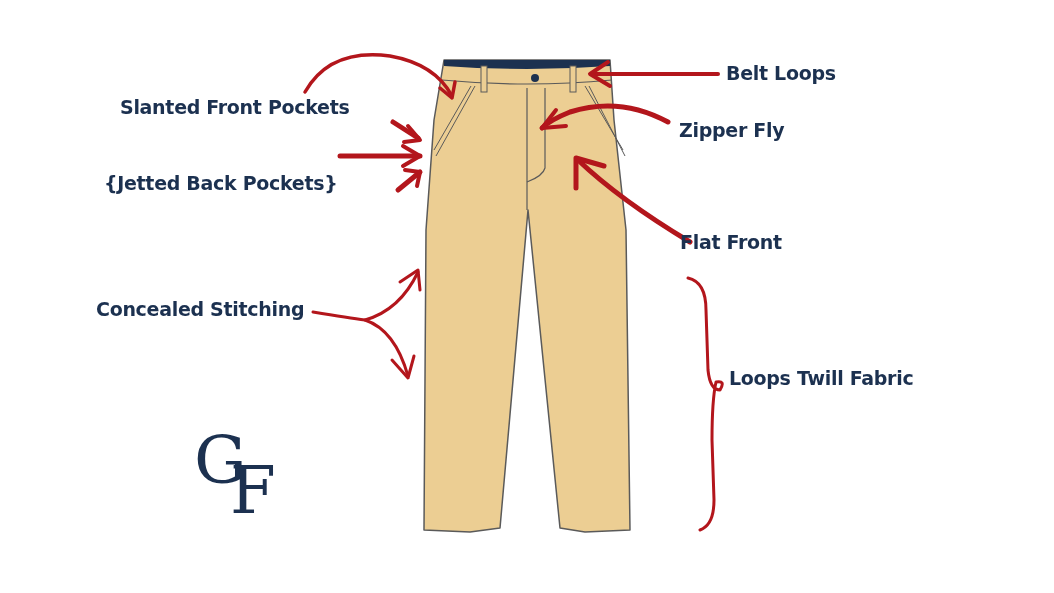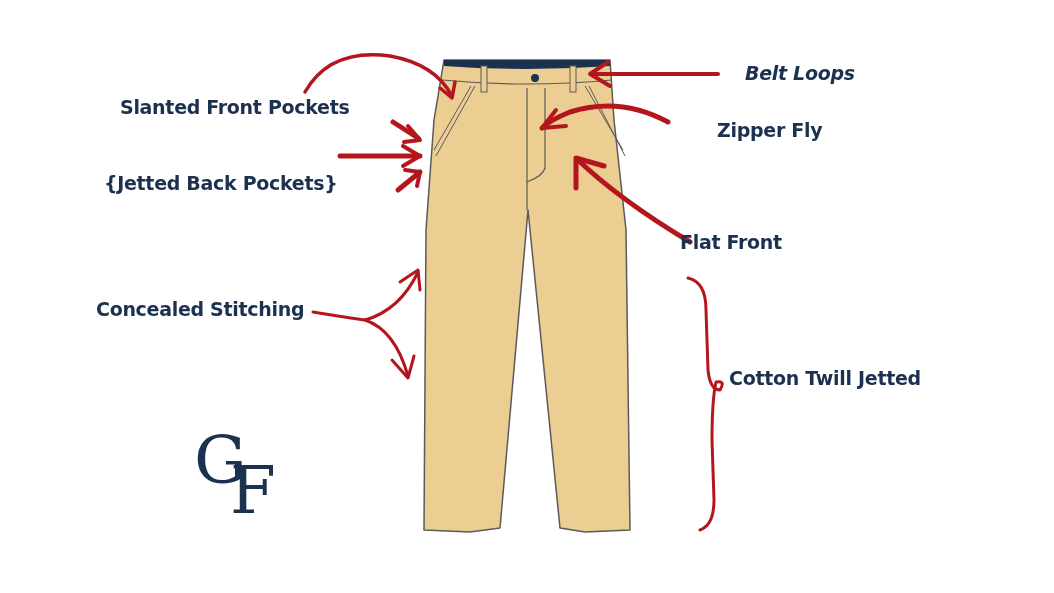--- a/index.html
+++ b/index.html
@@ -62,21 +62,21 @@
     <path d="M690 242 Q620 200 578 160" stroke-width="5"></path>
     <path d="M576 188 L576 158 L604 166" stroke-width="5"></path>
 
     <path d="M688 278 Q706 282 706 310 L708 370 Q710 390 720 390 Q726 380 716 382 Q712 400 712 440 L714 500 Q714 525 700 530" stroke-width="3"></path>
   </g>
 </svg>
 
 <div class="label" style="left:96px; top:96px;margin-left:24px;">Slanted Front Pockets</div>
 <div class="label" style="left:104px; top:147px;margin-top:25px;">{Jetted Back Pockets}</div>
 <div class="label" style="left:96px; top:298px;">Concealed Stitching</div>
-<div class="label" style="left:745px; top:62px;font-style:italic;">Belt Loops</div>
-<div class="label" style="left:717px; top:119px;text-align:right;">Zipper Fly</div>
+<div class="label" style="left:726px; top:62px;">Belt Loops</div>
+<div class="label" style="left:679px; top:119px;text-align:right;">Zipper Fly</div>
 <div class="label" style="left:680px; top:231px;">Flat Front</div>
-<div class="label" style="left:729px; top:367px;">Cotton Twill Jetted</div>
+<div class="label" style="left:729px; top:367px;">Loops Twill Fabric</div>
 
 <div class="logo">
   <span class="g">G</span>
   <span class="f">F</span>
 </div>
 
 </body></html>

